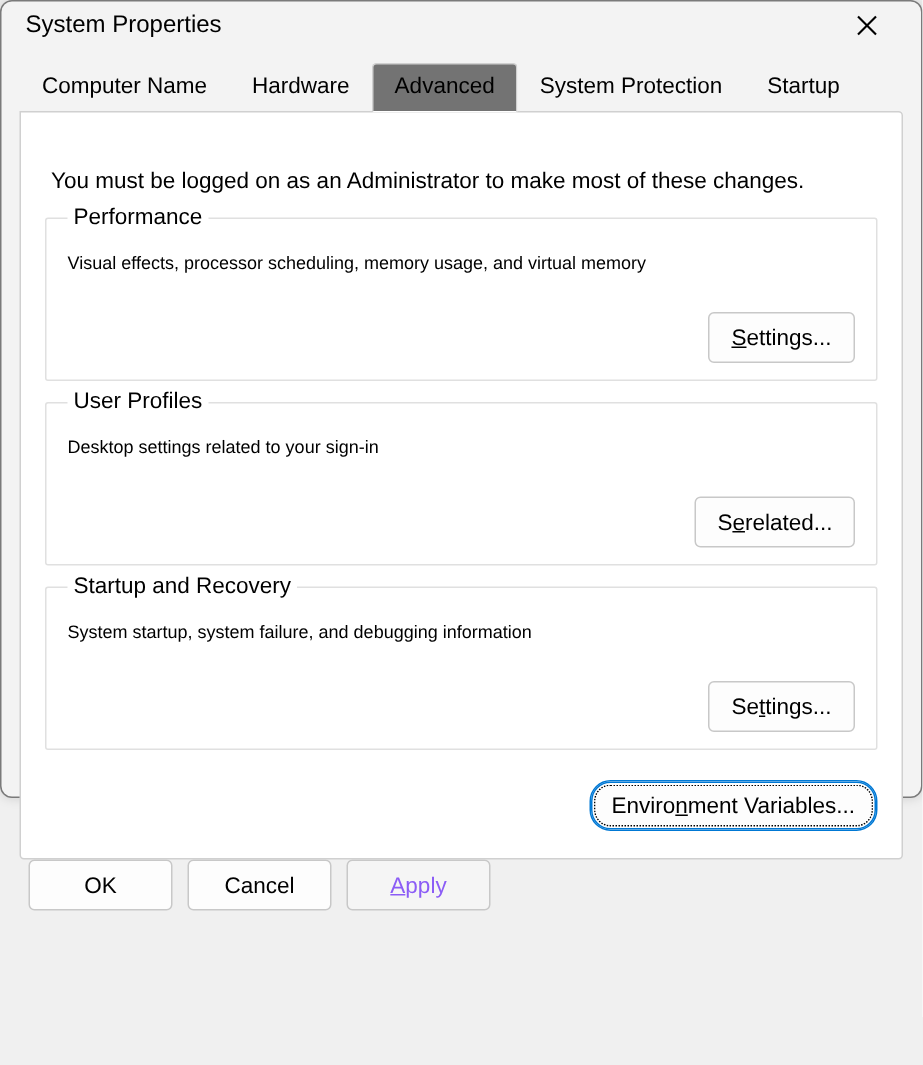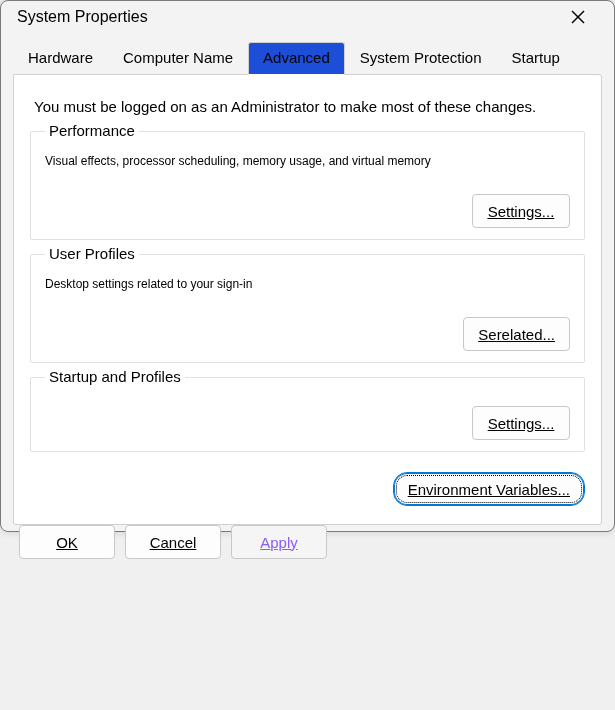--- a/index.html
+++ b/index.html
@@ -47,21 +47,21 @@
     padding: 6px 14px 8px 14px;
     font-size: 15px;
     color: #000;
     background: transparent;
     border: 1px solid transparent;
     cursor: pointer;
     position: relative;
     top: 1px;
   }
   .tab.active {
-    background: #1d4ed8;
+    background: #737373;
     border: 1px solid #d0d0d0;
     border-bottom: 1px solid #fff;
     border-radius: 3px 3px 0 0;
     z-index: 2;
   }
 
   .tabpage {
     flex: 1;
     margin: 0 12px 0 12px;
     background: #ffffff;
@@ -70,21 +70,21 @@
     padding: 14px 16px 18px 16px;
     display: flex;
     flex-direction: column;
     gap: 14px;
     position: relative;
     z-index: 1;
   }
   .admin-note {
     font-size: 15px;
     color: #000;
-    margin: 9px 0 2px 4px;
+    margin: 23px 0 2px 4px;
   }
   .groupbox {
     border: 1px solid #e0e0e0;
     border-radius: 2px;
     padding: 10px 14px 11px 14px;
     position: relative;
   }
   .group-title {
     font-size: 15px;
     color: #000;
@@ -109,21 +109,20 @@
     min-width: 98px;
     height: 34px;
     padding: 0 14px;
     background: #fdfdfd;
     border: 1px solid #c8c8c8;
     border-radius: 4px;
     font-size: 15px;
     color: #000;
     cursor: pointer;
     font-family: inherit;
-    text-decoration: underline;
   }
   .win-btn.focus-ring { outline: 1px dotted #000; outline-offset:-4px; border-color:#0078d4; box-shadow:0 0 0 1px #0078d4 inset;}
   .win-btn.disabled { color:#8b5cf6; background:#f5f5f5; cursor:default; }
   .access { text-decoration: underline; }
 
   .envvar-row {
     display: flex; justify-content: flex-end;
     margin-top: 6px;
   }
   .envvar-row .win-btn { min-width: 178px; border-radius: 14px; }
@@ -146,22 +145,22 @@
     <span class="title-text">System Properties</span>
     <div class="close-btn">
       <svg viewBox="0 0 14 14">
           <line x1="1" y1="1" x2="13" y2="13" stroke="#000" stroke-width="1.4"></line>
           <line x1="13" y1="1" x2="1" y2="13" stroke="#000" stroke-width="1.4"></line>
         </svg>
     </div>
   </div>
 
   <div class="tabstrip">
+    <div class="tab">Computer Name</div>
     <div class="tab">Hardware</div>
-    <div class="tab">Computer Name</div>
     <div class="tab active">Advanced</div>
     <div class="tab">System Protection</div>
     <div class="tab">Startup</div>
   </div>
 
   <div class="tabpage">
     <div class="admin-note">You must be logged on as an Administrator to make most of these changes.</div>
 
     <div class="groupbox">
       <span class="group-title">Performance</span>
@@ -173,21 +172,22 @@
 
     <div class="groupbox">
       <span class="group-title">User Profiles</span>
       <div class="group-desc">Desktop settings related to your sign-in</div>
       <div class="group-actions">
         <button class="win-btn"><span>S</span><span class="access">e</span><span>related...</span></button>
       </div>
     </div>
 
     <div class="groupbox">
-      <span class="group-title">Startup and Profiles</span>
+      <span class="group-title">Startup and Recovery</span>
+      <div class="group-desc">System startup, system failure, and debugging information</div>
       <div class="group-actions">
         <button class="win-btn"><span>Se</span><span class="access">t</span><span>tings...</span></button>
       </div>
     </div>
 
     <div class="envvar-row">
       <button class="win-btn focus-ring"><span>Enviro</span><span class="access">n</span><span>ment Variables...</span></button>
     </div>
   </div>
 

